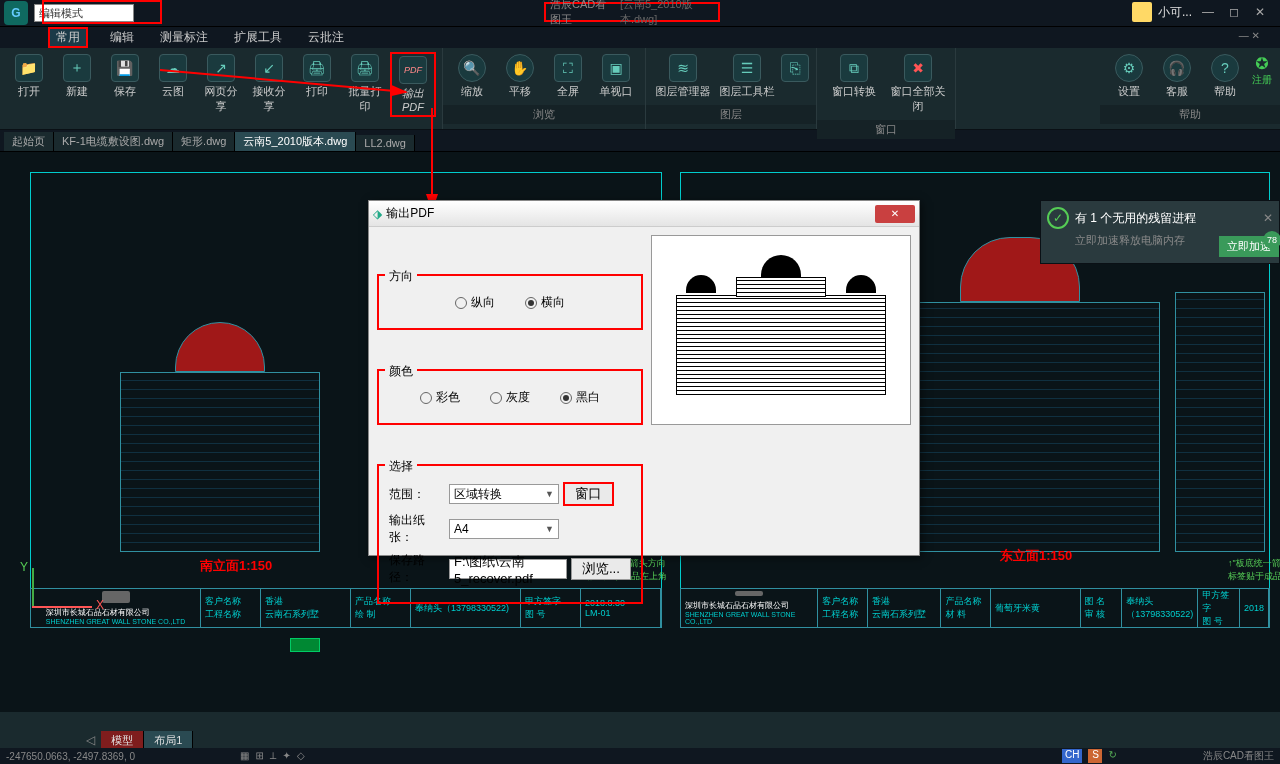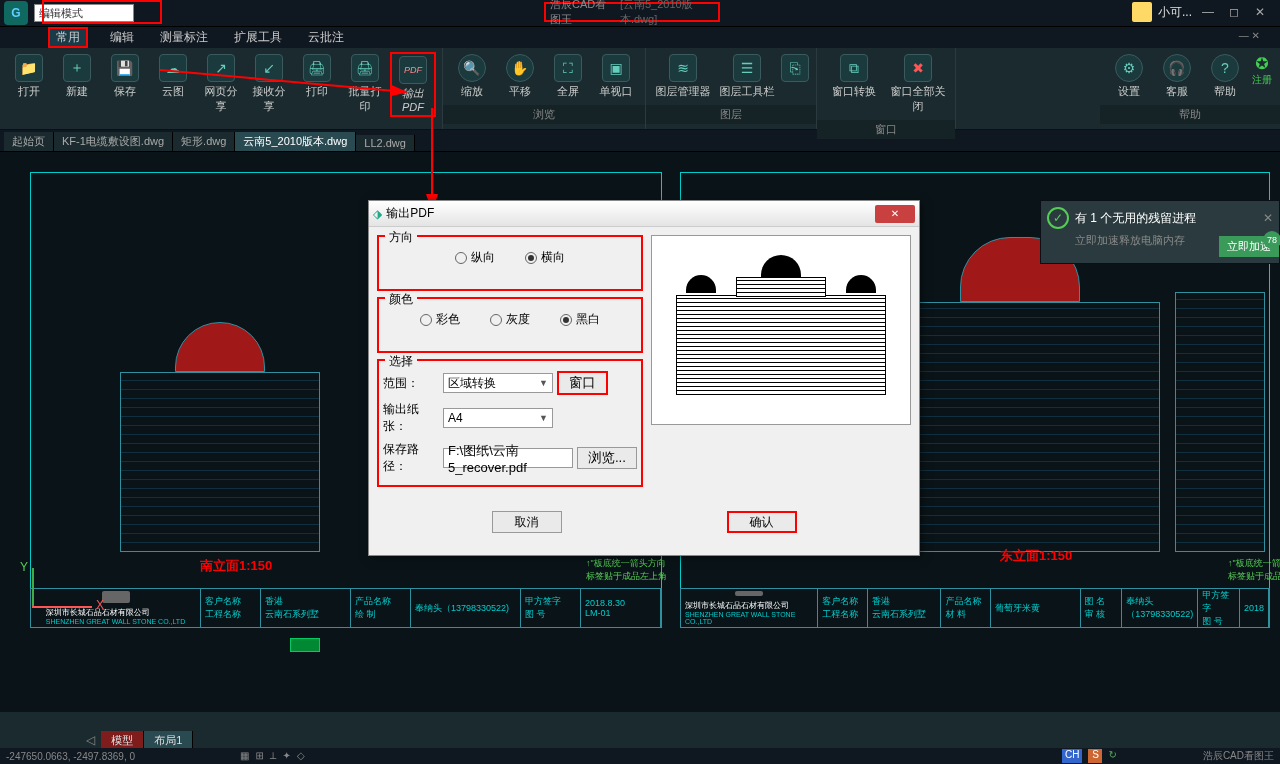--- a/index.html
+++ b/index.html
@@ -52,21 +52,21 @@
 .status-icons{display:flex;gap:6px;}
 
 
 .dialog { position:absolute; left:368px; top:200px; width:552px; height:356px; background:#f0f0f0; border:1px solid #888; box-shadow:2px 2px 8px rgba(0,0,0,0.5); color:#000; font-size:12px;}
 .dlg-title{height:26px; background:linear-gradient(#fff,#e4e4e4); display:flex; align-items:center; justify-content:space-between; padding:0 4px; border-bottom:1px solid #ccc;}
 .dlg-title-left{display:flex;align-items:center;gap:4px;}
 .dlg-close{width:40px;height:18px;background:#c94040;color:#fff;display:flex;align-items:center;justify-content:center;border-radius:2px;font-size:10px;}
 .dlg-body{display:flex; padding:8px; gap:8px;}
 .dlg-left{width:266px;}
 .dlg-right{flex:1;}
-.fieldset{border:1px solid #ccc; padding:4px; margin-bottom:6px; position:relative;}
+.fieldset{border:1px solid #ccc; padding:10px; margin-bottom:6px; position:relative;margin-top:39px;}
 .fieldset.red{border:2px solid #f00;}
 .fieldset legend, .fs-title{position:absolute;top:-8px;left:6px;background:#f0f0f0;padding:0 4px;font-size:12px;}
 .radio-row{display:flex; gap:30px; justify-content:center; padding:8px 0;}
 .radio-item{display:flex;align-items:center;gap:4px;}
 .radio{width:12px;height:12px;border:1px solid #666;border-radius:50%;display:inline-flex;align-items:center;justify-content:center;}
 .radio.checked::after{content:'';width:6px;height:6px;background:#333;border-radius:50%;}
 .form-row{display:flex;align-items:center;margin:6px 0;gap:4px;}
 .form-label{width:56px;}
 .dd{flex:1;height:20px;border:1px solid #999;background:#fff;padding:0 4px;display:flex;align-items:center;justify-content:space-between;}
 .txt{flex:1;height:20px;border:1px solid #999;background:#fff;padding:0 4px;display:flex;align-items:center;}
@@ -434,24 +434,20 @@
         <div class="preview-drawing">
           <div class="pv-dome" style="left:95px;top:0"></div>
           <div class="pv-dome" style="left:20px;top:20px;width:30px;height:18px"></div>
           <div class="pv-dome" style="left:180px;top:20px;width:30px;height:18px"></div>
           <div class="pv-body" style="left:10px;top:40px;width:210px;height:100px"></div>
           <div class="pv-body" style="left:70px;top:22px;width:90px;height:20px"></div>
         </div>
       </div>
     </div>
   </div>
-  <div class="dlg-btns">
-    <div class="dlg-btn">取消</div>
-    <div class="dlg-btn red">确认</div>
-  </div>
 </div>
 
 <div class="notif">
   <div class="notif-top">
     <div class="shield">✓</div>
     <span style="color:#fff">有 1 个无用的残留进程</span>
     <span style="margin-left:auto;color:#888">✕</span>
   </div>
   <div style="color:#888;font-size:11px;padding-left:28px">立即加速释放电脑内存</div>
   <div class="notif-btn">立即加速</div>

